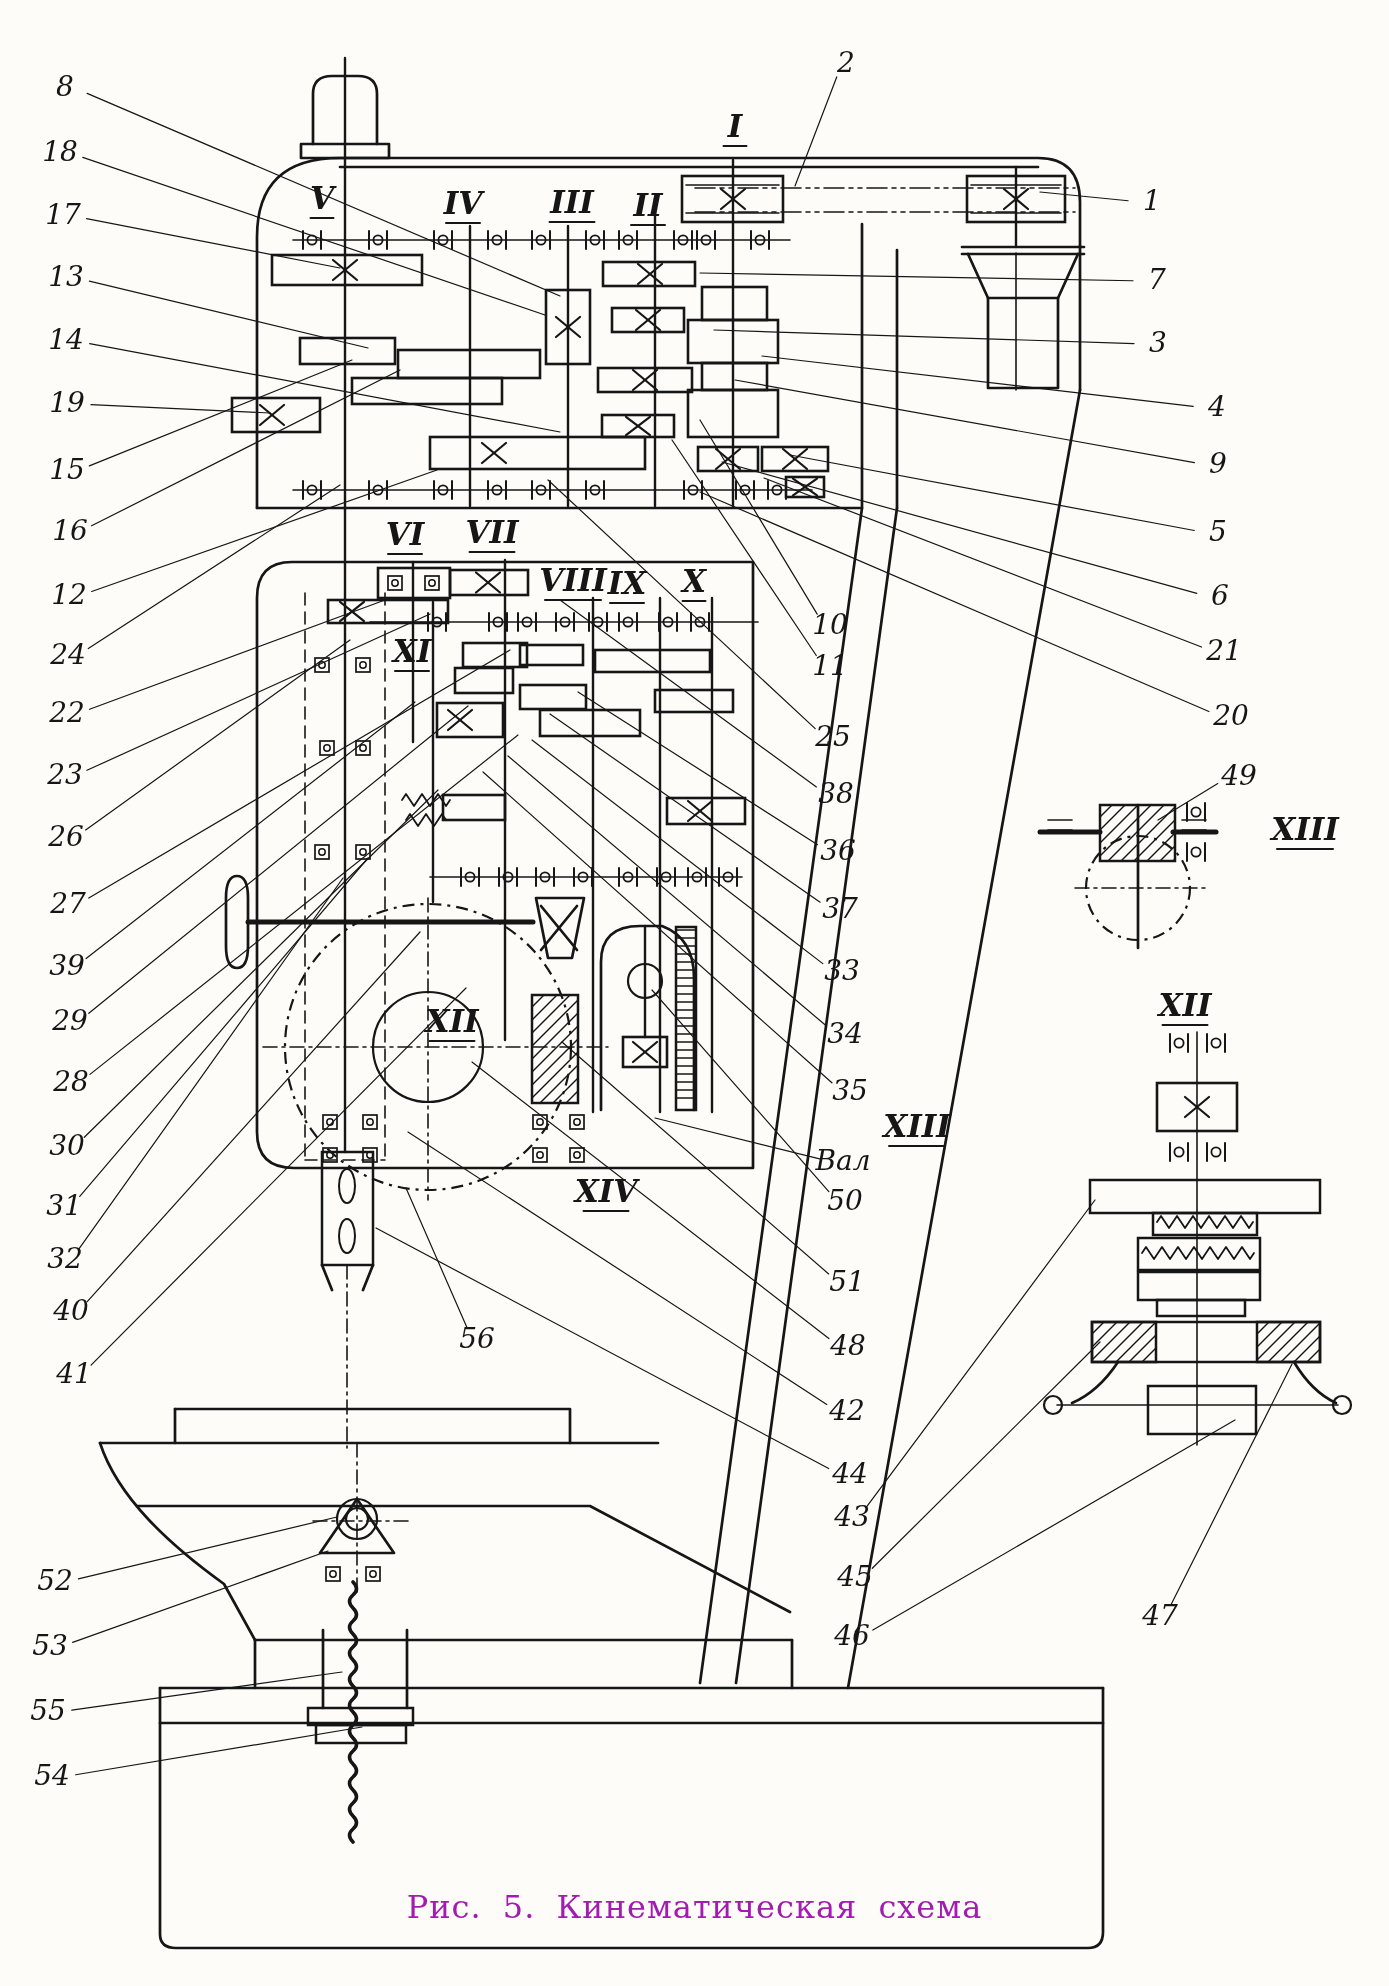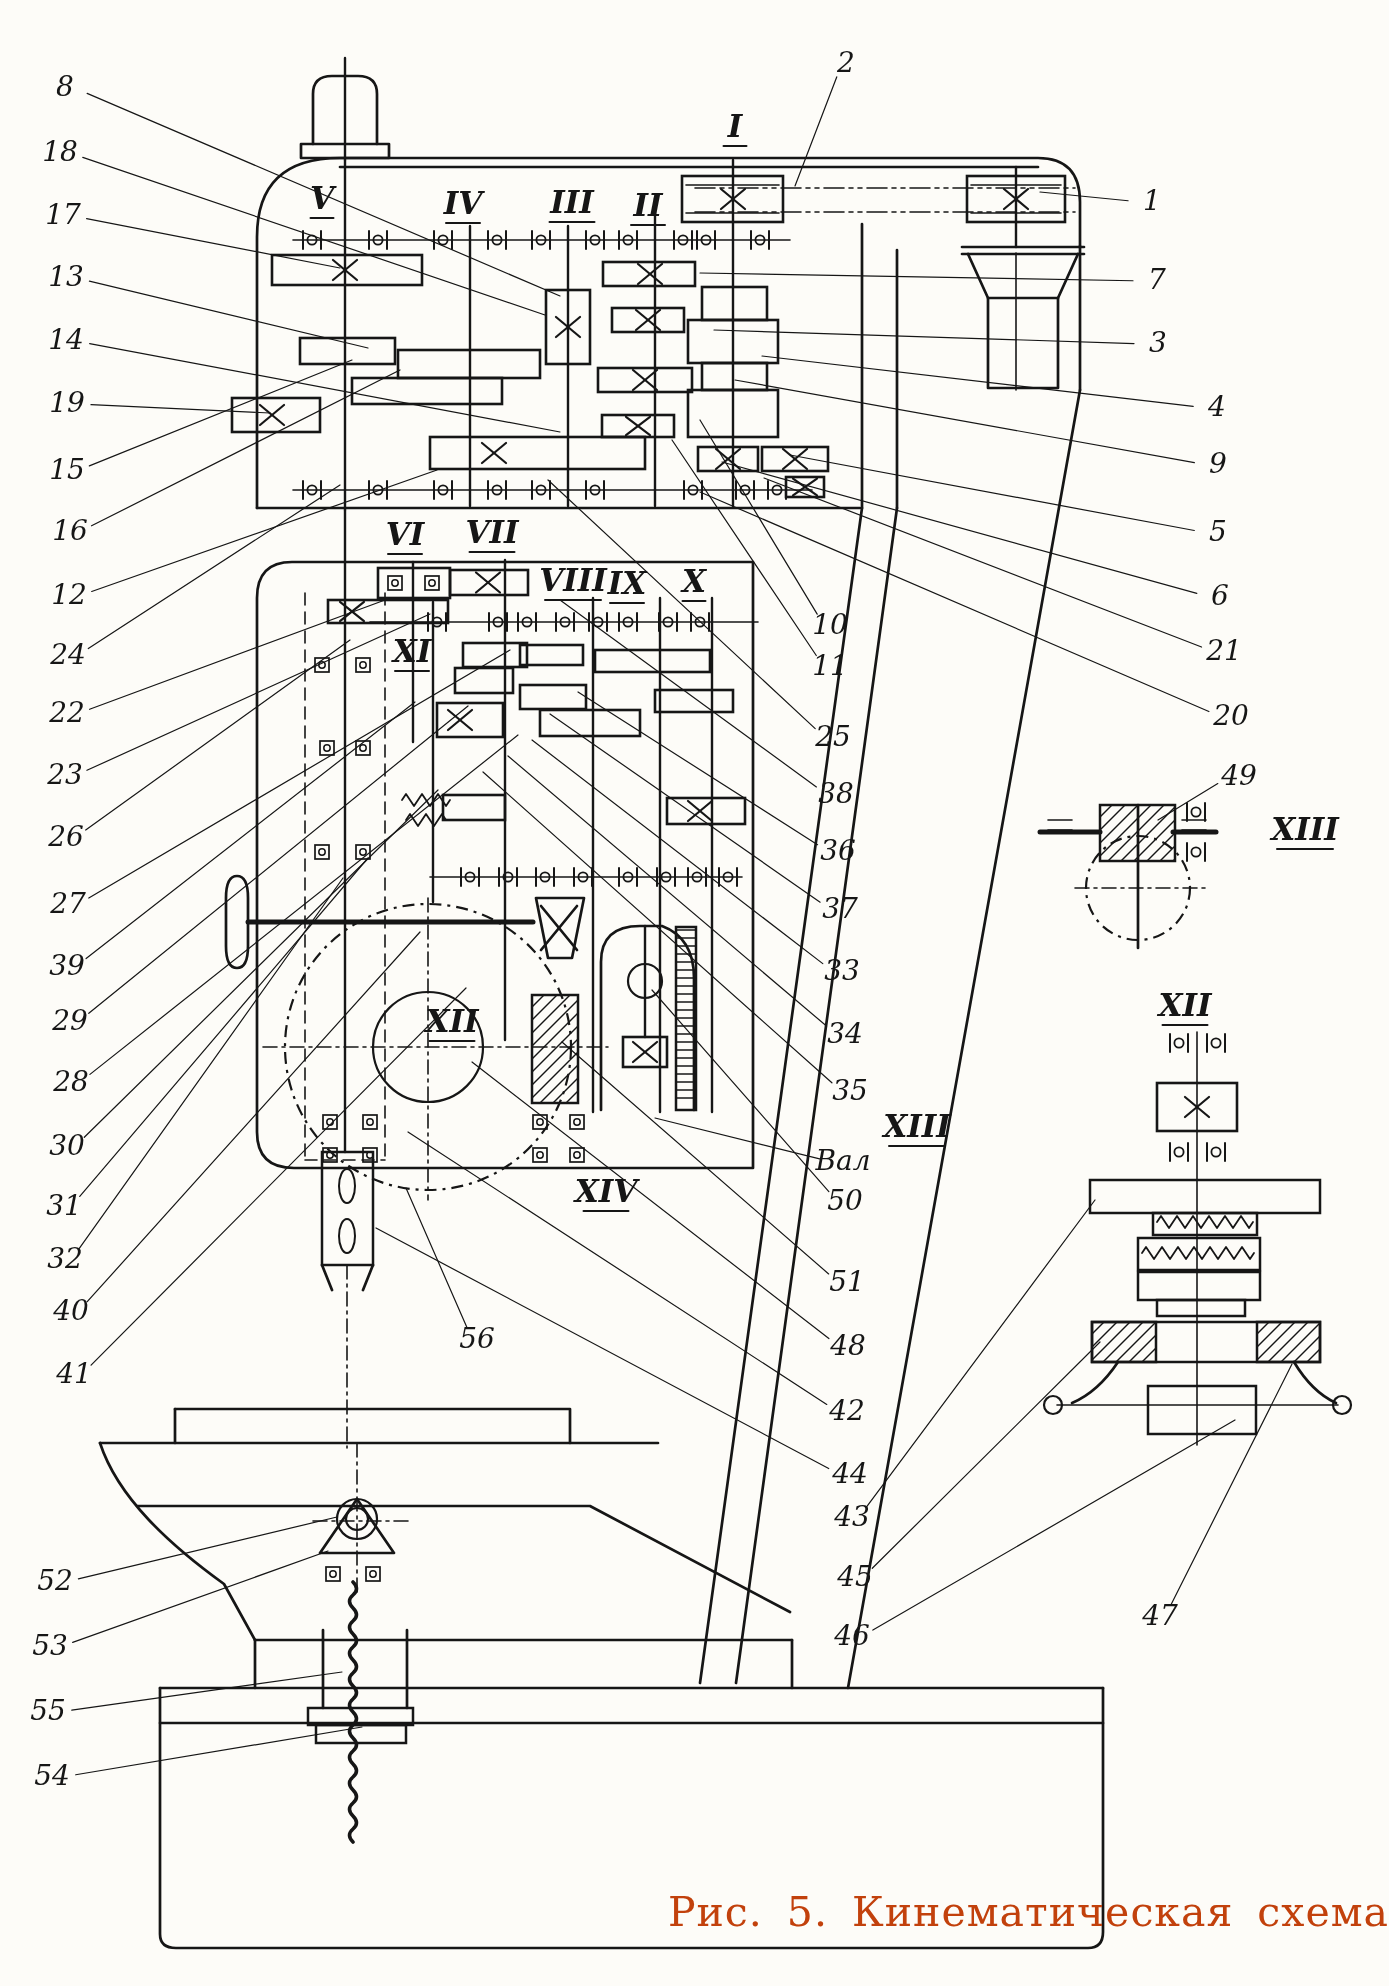--- a/index.html
+++ b/index.html
@@ -1,20 +1,20 @@
 <!DOCTYPE html>
 <html><head>
 <meta charset="utf-8">
 <style>
   html,body{margin:0;padding:0;background:#e8e6e0;}
   #page{position:relative;width:1389px;height:1986px;background:#fdfcf8;margin:0 auto;overflow:hidden;
         font-family:"DejaVu Serif", serif;}
   svg{position:absolute;left:0;top:0;}
-  #caption{position:absolute;left:0;top:1888px;width:100%;text-align:right;
-           font-family:"DejaVu Serif", serif;font-size:41px;color:#c2410c;letter-spacing:1px;word-spacing:10px;}
+  #caption{position:absolute;left:0;top:1888px;width:100%;text-align:center;
+           font-family:"DejaVu Serif", serif;font-size:32px;color:#a21caf;letter-spacing:1px;word-spacing:10px;}
 </style>
 </head>
 <body>
 
 <div id="page">
   <svg id="scheme" width="1389" height="1986" viewBox="0 0 1389 1986">
       <path d="M305,593 L305,1160" stroke="#161616" stroke-width="1.6" fill="none" stroke-linejoin="round" stroke-linecap="round" stroke-dasharray="12,7"></path>
       <path d="M385,593 L385,1160" stroke="#161616" stroke-width="1.6" fill="none" stroke-linejoin="round" stroke-linecap="round" stroke-dasharray="12,7"></path>
       <path d="M305,1160 L385,1160" stroke="#161616" stroke-width="1.6" fill="none" stroke-linejoin="round" stroke-linecap="round" stroke-dasharray="12,7"></path>
       <path d="M695,188 L1075,188" stroke="#161616" stroke-width="1.6" fill="none" stroke-linejoin="round" stroke-linecap="round" stroke-dasharray="20,5,4,5,4,5"></path>

